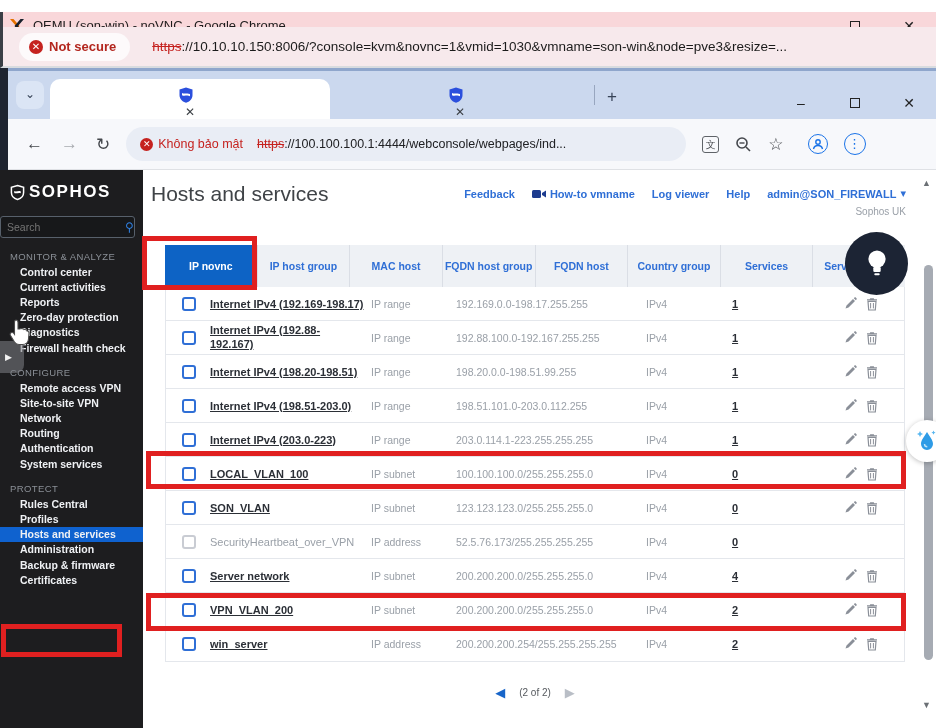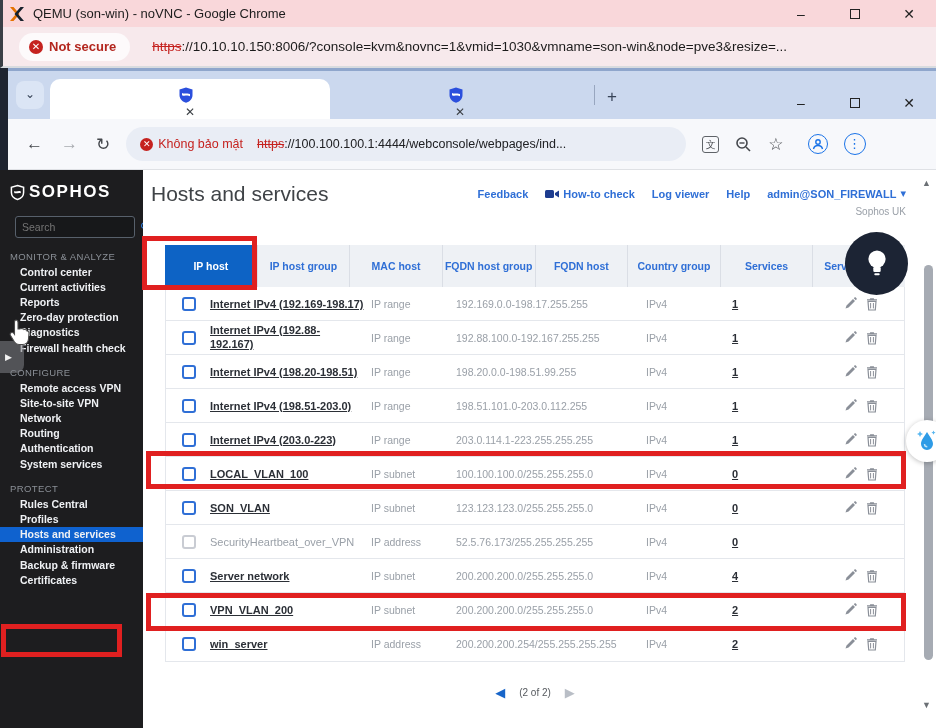--- a/index.html
+++ b/index.html
@@ -1,20 +1,20 @@
 <!DOCTYPE html>
 <html><head>
 <meta charset="utf-8">
 <style>
   * { margin:0; padding:0; box-sizing:border-box; }
   html,body { width:936px; height:728px; font-family:"Liberation Sans","DejaVu Sans",sans-serif; background:#fff; overflow:hidden; }
   body { position:relative; }
 
   
-  .outer-titlebar { position:absolute; left:0; top:0; width:936px; height:27px; background:#f9d7da; border-left:3px solid #3a3f46; display:flex; align-items:center; }
+  .outer-titlebar { position:absolute; left:0; top:12px; width:936px; height:27px; background:#f9d7da; border-left:3px solid #3a3f46; display:flex; align-items:center; }
   .pvx-icon { width:16px; height:16px; margin-left:6px; }
   .outer-title { font-size:13px; color:#1c1c1c; margin-left:8px; }
   .win-controls { margin-left:auto; display:flex; align-items:center; }
   .win-btn { width:54px; text-align:center; font-size:14px; color:#222; cursor:default; }
   .win-btn .box { display:inline-block; width:10px; height:10px; border:1.4px solid #222; }
   .outer-urlbar { position:absolute; left:0; top:27px; width:936px; height:41px; background:#f7e9ec; border-left:3px solid #3a3f46; display:flex; align-items:center; border-bottom:2px solid #d8dbdf; }
   .notsecure-pill { background:#fdfafb; border-radius:14px; height:28px; display:flex; align-items:center; padding:0 14px 0 10px; margin-left:16px; }
   .notsecure-pill .warn { width:14px; height:14px; border-radius:50%; background:#c5221f; color:#fff; font-size:10px; line-height:14px; text-align:center; font-weight:bold; margin-right:6px; }
   .notsecure-label { color:#b3261e; font-size:13px; font-weight:bold; }
   .outer-url { font-size:13.5px; color:#1b1b1b; margin-left:22px; white-space:nowrap; overflow:hidden; }
@@ -45,21 +45,21 @@
   .avatar-ic { width:20px; height:20px; border-radius:50%; border:1.6px solid #1a73e8; margin-left:24px; display:flex; align-items:center; justify-content:center; }
   .menu-ic { width:22px; height:22px; border-radius:50%; border:1.6px solid #1a73e8; margin:0 10px 0 16px; color:#1a73e8; font-size:13px; text-align:center; line-height:20px; }
 
   
   .content { position:absolute; left:0; top:170px; width:936px; height:558px; display:flex; background:#fff; }
 
   
   .sidebar { width:143px; background:#1d1d1f; color:#eceff3; flex:0 0 auto; padding-top:8px; position:relative; }
   .logo { display:flex; align-items:center; padding:4px 0 6px 10px; }
   .logo-text { font-size:17px; font-weight:bold; letter-spacing:1.5px; color:#fff; margin-left:4px; }
-  .side-search { margin:8px 8px 10px 15px; height:22px; border:1px solid #57606b; border-radius:3px; background:#17181a; display:flex; align-items:center; padding:0 6px;gap:28px; }
+  .side-search { margin:8px 8px 10px 0; height:22px; border:1px solid #57606b; border-radius:3px; background:#17181a; display:flex; align-items:center; padding:0 6px;gap:28px; }
   .side-search input { flex:1; background:transparent; border:none; outline:none; color:#cfd3d8; font-size:10.5px; width:90px; font-family:inherit; }
   .side-search .mag { color:#2f7fe0; font-size:12px; font-weight:bold; }
   .side-section { margin-bottom:9px; }
   .side-header { font-size:9.5px; color:#8b9097; letter-spacing:.4px; padding:3px 0 2px 10px; }
   .side-item { font-size:10.5px; font-weight:bold; color:#eff1f4; padding:1.6px 0 1.6px 20px; white-space:nowrap; cursor:pointer; }
   .side-item.hovered { background:#4d4f52; }
   .side-item.selected { background:#0f62cf; }
 
   
   .main { flex:1; position:relative; background:#fff; }
@@ -239,34 +239,34 @@
 
   <div class="main">
     <div class="page-title">Hosts and services</div>
     <div class="top-links">
       <span class="top-link">Feedback</span>
       <span class="top-link">
         <svg width="14" height="10" viewBox="0 0 14 10">
             <rect x="0" y="1" width="9" height="8" rx="1.5" fill="#1d3c8f"></rect>
             <path d="M10 4 L14 1.5 V8.5 L10 6 Z" fill="#1d3c8f"></path>
           </svg>
-        <span>How-to check</span>
+        <span>How-to vmname</span>
       </span>
       <span class="top-link">Log viewer</span>
       <span class="top-link">Help</span>
       <span class="top-link">
         <span>admin@SON_FIREWALL</span>
         <span>▾</span>
       </span>
     </div>
     <div class="region-label">Sophos UK</div>
 
     <div class="htable">
       <div class="htabs" id="htabs">
-          <div class="htab active">IP host</div>
+          <div class="htab active">IP novnc</div>
           <div class="htab">IP host group</div>
           <div class="htab">MAC host</div>
           <div class="htab">FQDN host group</div>
           <div class="htab">FQDN host</div>
           <div class="htab">Country group</div>
           <div class="htab">Services</div>
           <div class="htab">Service group</div>
         </div>
       <div class="rows" id="rows">
           <div class="trow">

